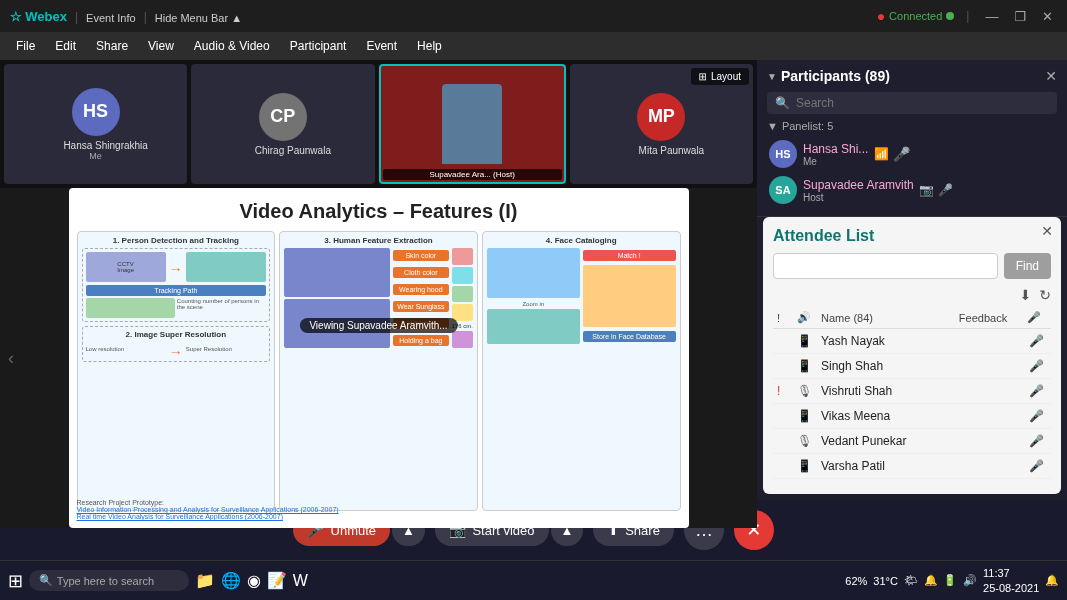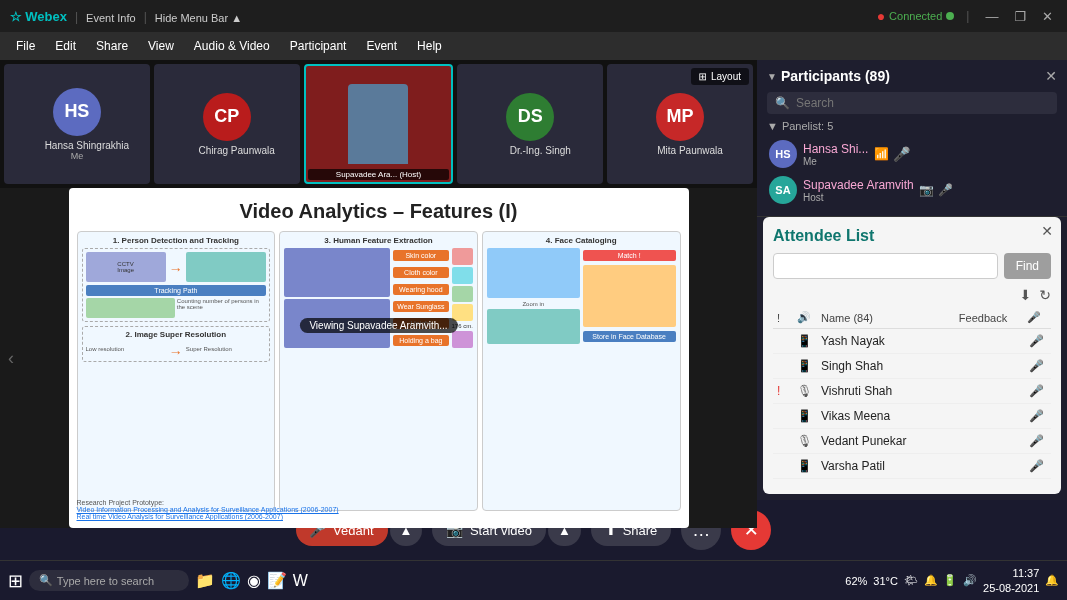--- a/index.html
+++ b/index.html
@@ -453,21 +453,21 @@
       border-radius: 14px;
       padding: 4px 10px;
       font-size: 11px;
       color: #aaa;
       display: flex;
       align-items: center;
       gap: 4px;
       width: 160px;
     }
     .taskbar-icon { font-size: 16px; cursor: pointer; }
-    .time-display { text-align: right; line-height: 1.3; font-size: 11px; }
+    .time-display { text-align: left; line-height: 1.3; font-size: 11px; }
     .section-box {
       border: 1px dashed #aaa;
       border-radius: 3px;
       padding: 3px;
       margin: 2px 0;
     }
     .img-block {
       background: #c5cae9;
       border-radius: 2px;
       height: 30px;
@@ -554,33 +554,29 @@
 
     <div class="thumbnails">
 
       <div class="thumb">
         <div class="thumb-avatar" style="background:#5c6bc0;">HS</div>
         <div class="thumb-name">Hansa Shingrakhia</div>
         <div class="thumb-sub">Me</div>
       </div>
 
       <div class="thumb">
-        <div class="thumb-avatar" style="background:#b91c1c;">CP</div>
+        <div class="thumb-avatar" style="background:#737373;">CP</div>
         <div class="thumb-name">Chirag Paunwala</div>
       </div>
 
       <div class="thumb active-speaker supavadee-thumb">
         <div class="thumb-face"></div>
         <div class="thumb-host-label">Supavadee Ara... (Host)</div>
       </div>
 
-      <div class="thumb">
-        <div class="thumb-avatar" style="background:#2e7d32;">DS</div>
-        <div class="thumb-name">Dr.-Ing. Singh</div>
-      </div>
 
       <div class="thumb">
         <div class="thumb-avatar" style="background:#c62828;">MP</div>
         <div class="thumb-name">Mita Paunwala</div>
       </div>
 
       <div class="layout-btn">
         <span>⊞</span> Layout
       </div>
     </div>
@@ -783,21 +779,21 @@
         <div class="feedback-col"></div>
         <div class="mic-col"><span class="muted-icon">🎤</span></div>
       </div>
     </div>
   </div>
 </div>
 
 <div class="controls-bar">
   <button class="ctrl-btn muted">
     <span class="ctrl-btn-icon">🎤</span>
-    <span>Vedant</span>
+    <span>Unmute</span>
   </button>
   <button class="ctrl-dropdown">▲</button>
 
   <button class="ctrl-btn">
     <span class="ctrl-btn-icon">📷</span>
     <span>Start video</span>
   </button>
   <button class="ctrl-dropdown">▲</button>
 
   <button class="ctrl-btn">

